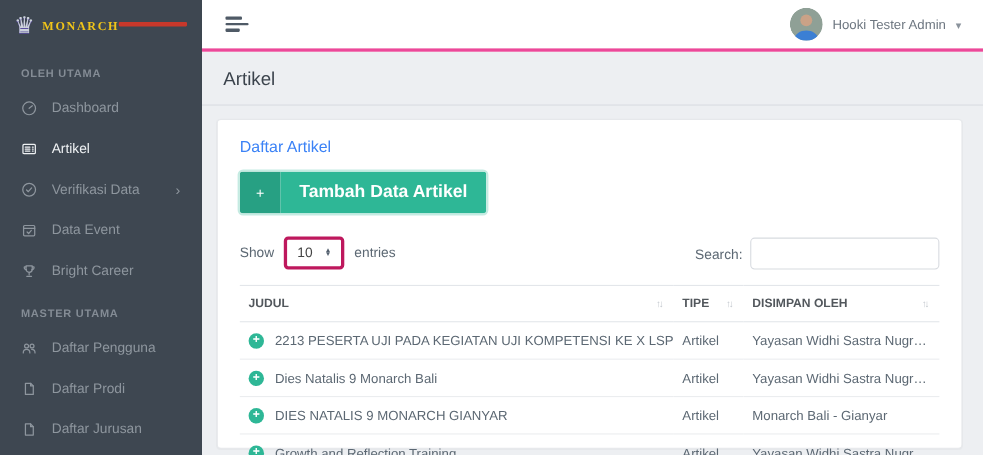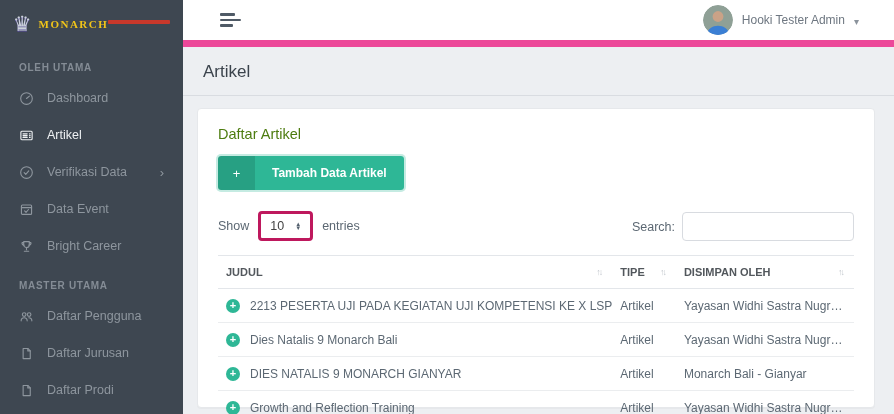--- a/index.html
+++ b/index.html
@@ -38,22 +38,22 @@
   .nav-item.active { color:#eef1f3; }
   .nav-icon { width:15px; height:15px; flex:0 0 auto; display:inline-flex; }
   .nav-icon svg { width:15px; height:15px; }
   .nav-icon svg * { fill:none; stroke:currentColor; stroke-width:1.2; stroke-linecap:round; stroke-linejoin:round; }
   .nav-chevron { margin-left:auto; font-size:13px; color:#8e969e; line-height:1; }
 
   
   .main { margin-left:183px; height:414px; display:flex; flex-direction:column; }
 
   .navbar {
-    height:47px; background:#ffffff; border-bottom:7px solid #ec4899;
-    display:flex; align-items:center; padding:0 35px; flex:0 0 auto;
+    height:47px; background:#ffffff; border-bottom:3px solid #ec4899;
+    display:flex; align-items:center; padding:0 20px; flex:0 0 auto;
   }
   .hamburger { display:flex; flex-direction:column; gap:3px; cursor:pointer; padding:4px 2px; }
   .hamburger span { height:2.5px; background:#4f5a66; border-radius:1px; display:block; }
   .hamburger .b1 { width:15px; }
   .hamburger .b2 { width:21px; }
   .hamburger .b3 { width:13px; }
 
   .nav-user { margin-left:auto; display:flex; align-items:center; gap:9px; cursor:pointer; }
   .avatar { width:30px; height:30px; border-radius:50%; overflow:hidden; flex:0 0 auto; }
   .user-name { font-size:12px; color:#6e7781; }
@@ -63,34 +63,34 @@
     padding:15px 20px 13px; border-bottom:1px solid #d9dce1; flex:0 0 auto;
   }
   .page-title { font-size:17px; font-weight:400; color:#3b434c; }
 
   .content { padding:12px 19px 0 14px; flex:1 1 auto; }
   .card {
     background:#fff; border:1px solid #e6e8eb; border-radius:4px;
     padding:17px 20px; height:300px;
     box-shadow:0 1px 1px rgba(0,0,0,.03);
   }
-  .card-title { font-size:14.5px; font-weight:400; color:#4d7c0f; }
+  .card-title { font-size:14.5px; font-weight:400; color:#3b82f6; }
 
   .btn-add {
     margin-top:14px; display:inline-flex; align-items:stretch; border:0;
     border-radius:3px; overflow:hidden; cursor:pointer; padding:0;
     box-shadow:0 0 0 2px rgba(46,183,150,.28); background:none;
     font-family:"Liberation Sans", sans-serif;
   }
   .btn-plus {
     width:37px; display:flex; align-items:center; justify-content:center;
     background:#27a083; color:#fff; font-size:13px;
   }
   .btn-label {
-    background:#2eb796; color:#fff; font-size:12px; font-weight:bold;
+    background:#2eb796; color:#fff; font-size:16px; font-weight:bold;
     padding:10px 17px; display:flex; align-items:center;
   }
 
   .controls {
     margin-top:21px; display:flex; align-items:flex-end; justify-content:space-between;
     font-size:12.5px; color:#5c6873;
   }
   .show-entries { display:flex; align-items:center; }
   .page-size {
     display:inline-flex; align-items:center; gap:11px; border:3px solid #be185d;
@@ -199,30 +199,30 @@
         </span>
     <span class="nav-label">Daftar Pengguna</span>
   </div>
       <div class="nav-item">
     <span class="nav-icon">
           <svg viewBox="0 0 16 16">
             <path d="M4.4 2.6h5l2.6 2.6v8.2H4.4z"></path>
             <path d="M9.4 2.6v2.6H12"></path>
           </svg>
         </span>
-    <span class="nav-label">Daftar Jurusan</span>
+    <span class="nav-label">Daftar Prodi</span>
   </div>
       <div class="nav-item">
     <span class="nav-icon">
           <svg viewBox="0 0 16 16">
             <path d="M4.4 2.6h5l2.6 2.6v8.2H4.4z"></path>
             <path d="M9.4 2.6v2.6H12"></path>
           </svg>
         </span>
-    <span class="nav-label">Daftar Prodi</span>
+    <span class="nav-label">Daftar Jurusan</span>
   </div>
     </nav>
 </aside>
 
 <div class="main">
 
   <header class="navbar">
     <div class="hamburger">
       <span class="b1"></span>
         <span class="b2"></span>

